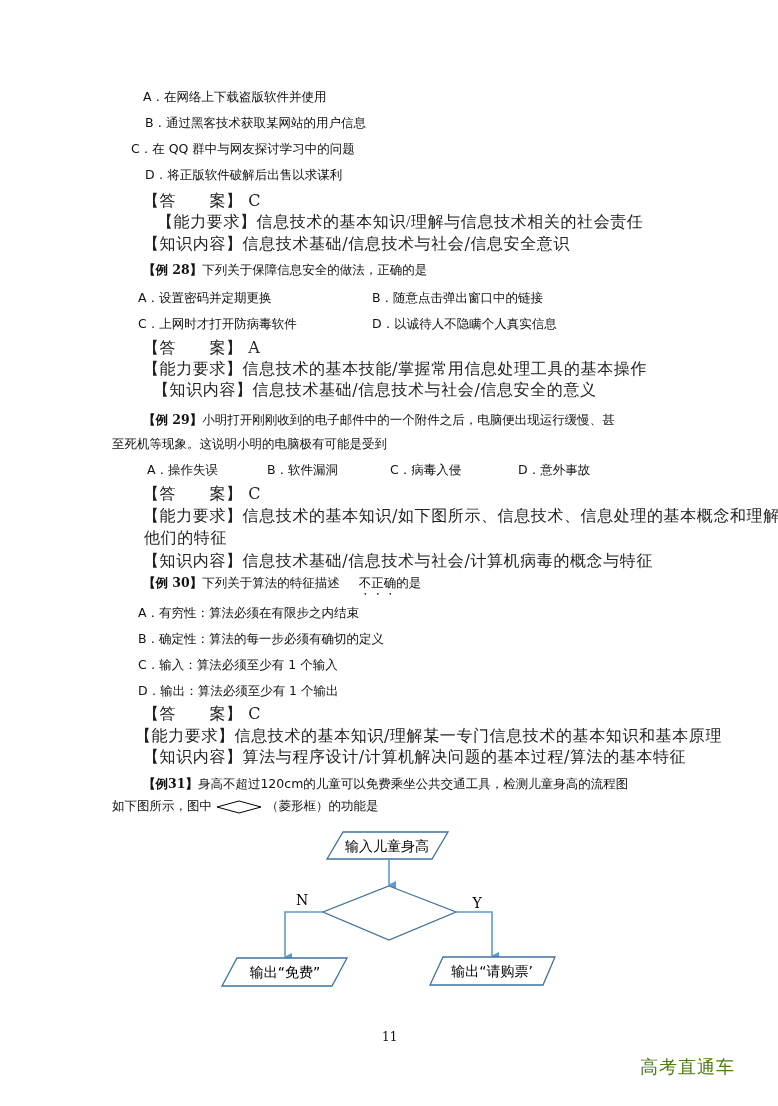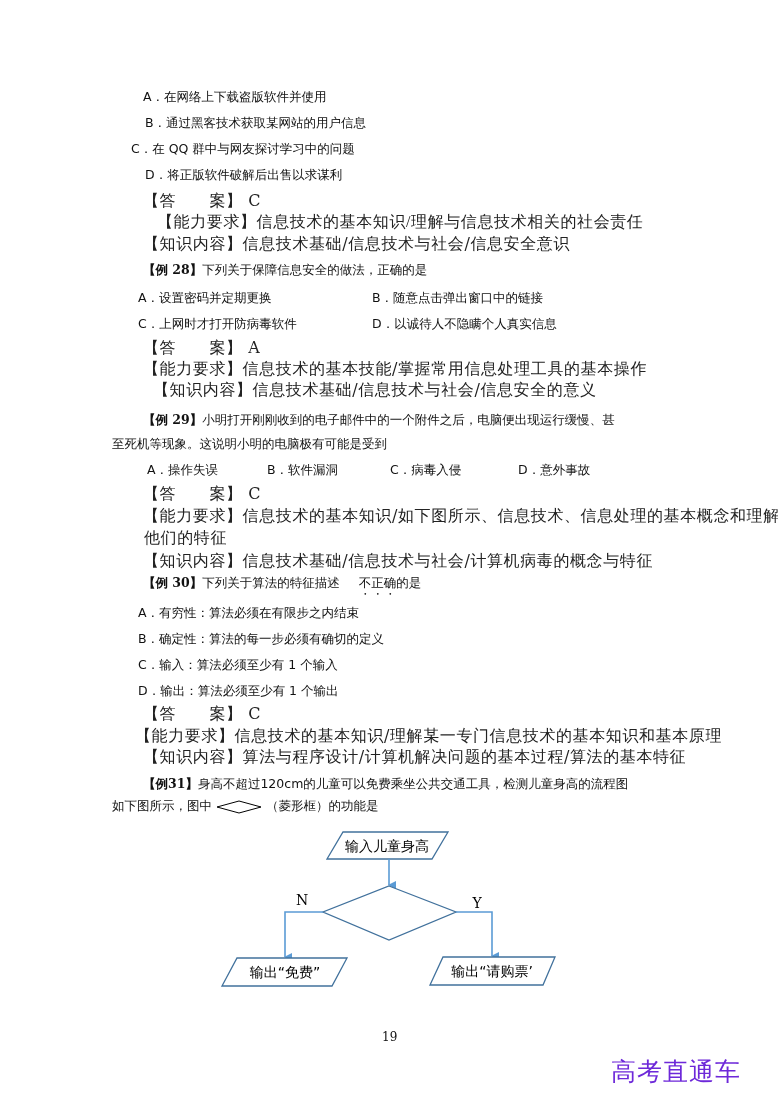--- a/index.html
+++ b/index.html
@@ -5,21 +5,21 @@
   html, body { margin: 0; padding: 0; background: #ffffff; }
   body { width: 778px; height: 1106px; position: relative; overflow: hidden;
          font-family: "DejaVu Sans", sans-serif; color: #111; }
   .line { position: absolute; white-space: nowrap; font-size: 12.5px; line-height: 16px; }
   .meta { font-family: "DejaVu Serif", serif; font-size: 16px; letter-spacing: 0.6px; color: #222; }
   .ex-tag { font-weight: bold; font-family: "DejaVu Serif", serif; }
   .emph { text-emphasis: dot; -webkit-text-emphasis: dot; text-emphasis-position: under; margin-left: 19px; -webkit-text-emphasis-position: under; }
   .fc-text { font-size: 14px; fill: #000; font-family: "DejaVu Sans", sans-serif; }
   .fc-label { font-size: 14px; fill: #000; font-family: "DejaVu Serif", serif; }
   #page-number { position: absolute; left: 382px; top: 1030px; font-family: "DejaVu Serif", serif; font-size: 12px; }
-  #watermark { position: absolute; left: 611px; top: 1055px; font-size: 25px; color: #6d28d9; letter-spacing: 1px; }
+  #watermark { position: absolute; left: 640px; top: 1055px; font-size: 18px; color: #4d7c0f; letter-spacing: 1px; }
   .inline-diamond { display: inline-block; vertical-align: middle; }
 </style>
 </head>
 <body>
 
 <div class="line" style="left:143px; top:89px;">
   <span>A．</span><span>在网络上下载盗版软件并使用</span>
 </div>
 <div class="line" style="left:145px; top:115px;">
   <span>B．</span><span>通过黑客技术获取某网站的用户信息</span>
@@ -158,14 +158,14 @@
     <polygon points="237,958 347,958 332,986 222,986" fill="#fff" stroke="#41719c" stroke-width="1.3"></polygon>
     <text class="fc-text" x="285" y="977" text-anchor="middle">输出“免费”</text>
   </g>
 
   <g>
     <polygon points="443,957 555,957 543,985 430,985" fill="#fff" stroke="#41719c" stroke-width="1.3"></polygon>
     <text class="fc-text" x="492" y="976" text-anchor="middle">输出“请购票’</text>
   </g>
 </svg>
 
-<div id="page-number">19</div>
+<div id="page-number">11</div>
 <div id="watermark">高考直通车</div>
 
 </body></html>

